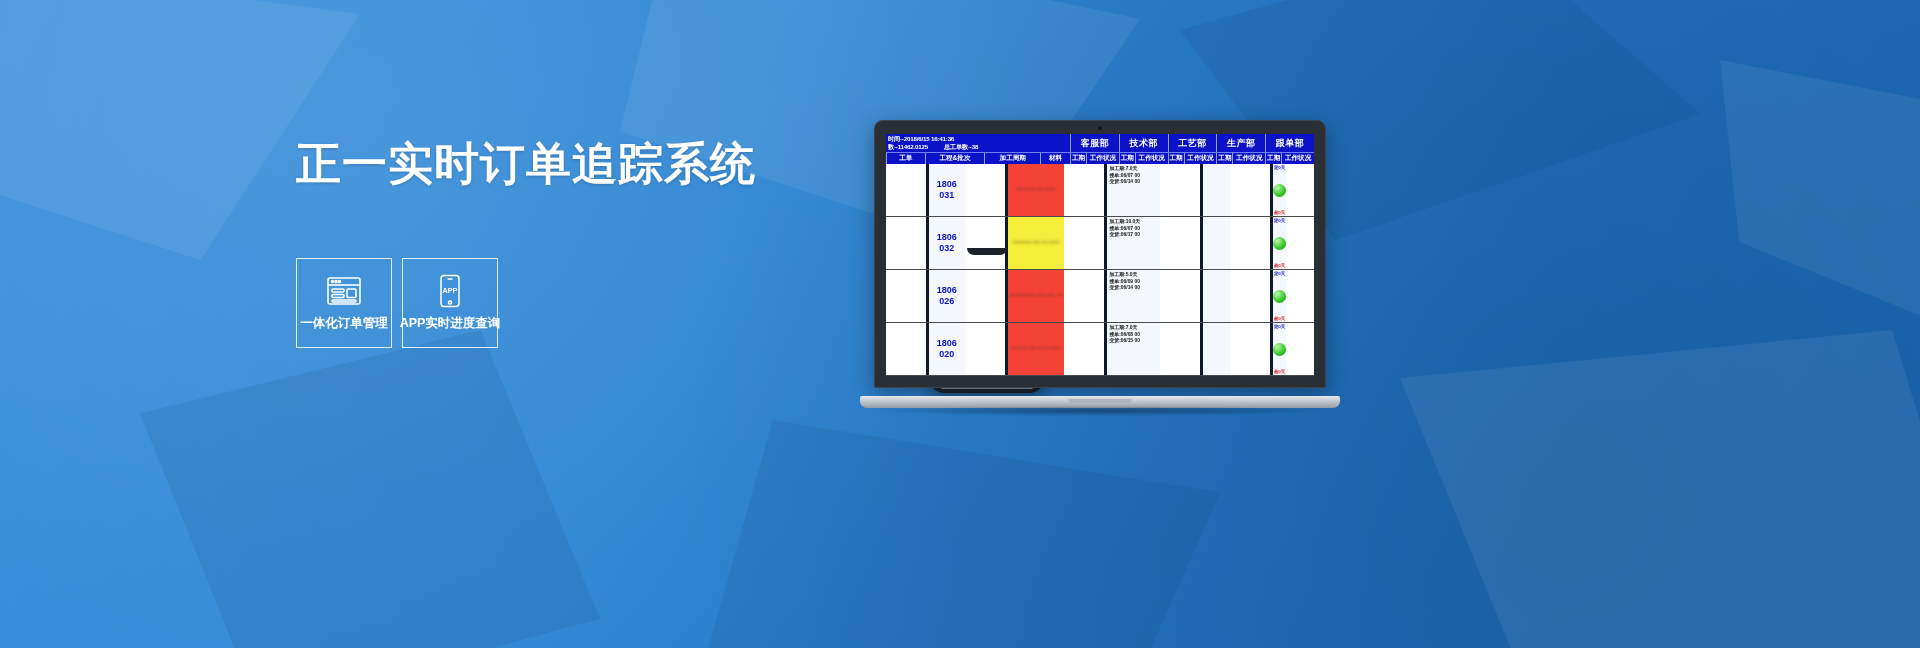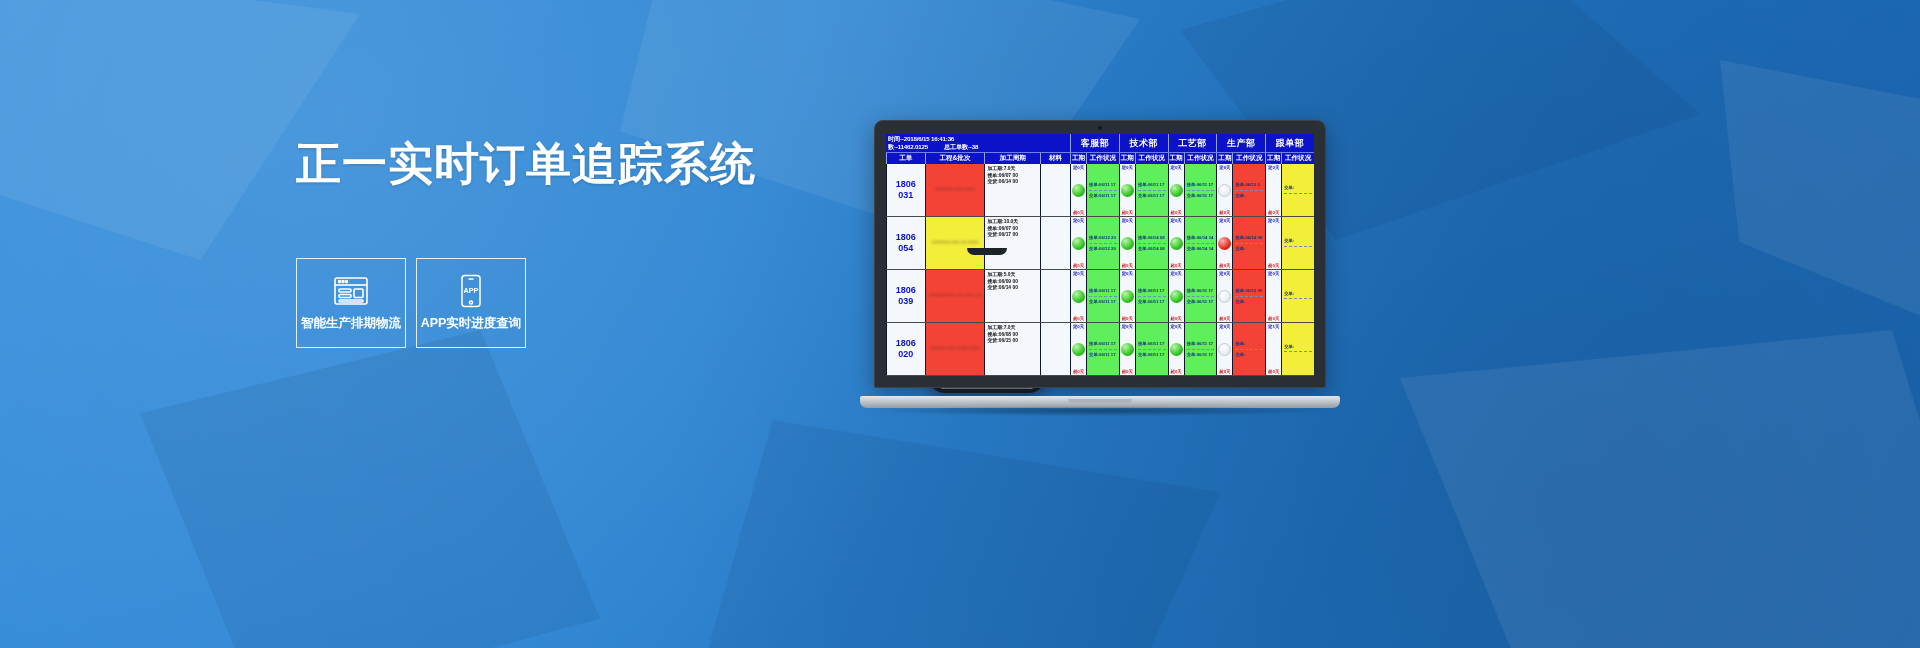--- a/index.html
+++ b/index.html
@@ -26,21 +26,21 @@
   
   #copy{position:absolute;left:296px;top:136px;width:430px;}
   .headline{
     color:#ffffff; font-weight:bold; font-size:45px; line-height:56px;
     letter-spacing:1px; white-space:nowrap;
     text-shadow:0 1px 3px rgba(0,0,0,.18);
   }
 
   #features{position:absolute;left:296px;top:258px;display:flex;gap:10px;}
   .feature{
-    width:110px;height:90px;border:1px solid rgba(255,255,255,.85);
+    width:96px;height:90px;border:1px solid rgba(255,255,255,.85);
     display:flex;flex-direction:column;align-items:center;justify-content:center;gap:7px;
   }
   .feature .ficon{width:40px;height:34px;display:flex;align-items:center;justify-content:center;}
   .feature .flabel{color:#ffffff;font-size:12.5px;font-weight:bold;white-space:nowrap;}
 
   
   #devices{position:absolute;left:0;top:0;width:1920px;height:648px;}
 
   
   #phone{position:absolute;left:928px;top:247px;width:118px;height:146px;}
@@ -92,21 +92,21 @@
     flex:1;border-left:1px solid #8fa0ff;color:#fff;font-weight:bold;
     display:flex;align-items:center;justify-content:center;font-size:9px;letter-spacing:.5px;
   }
   .colhdr{display:flex;background:#0b12c8;color:#fff;border-top:1px solid #6f80f0;}
   .colhdr .c{
     border-left:1px solid #8fa0ff;font-size:6.6px;font-weight:bold;
     display:flex;align-items:center;justify-content:center;height:11px;white-space:nowrap;
   }
   .rows{flex:1;display:flex;flex-direction:column;}
   .row{flex:1;display:flex;border-bottom:1px solid #4a4a4a;}
-  .cell{border-left:1px solid #0f172a;position:relative;overflow:hidden;background:#f4f7fb;}
+  .cell{border-left:3px solid #0f172a;position:relative;overflow:hidden;background:#f4f7fb;margin-left:40px;}
   .cell.wo{
     background:#f4f7fb;color:#0b12c8;font-weight:bold;font-size:9px;
     display:flex;flex-direction:column;align-items:center;justify-content:center;line-height:11px;
   }
   .cell.proj{display:flex;align-items:center;justify-content:center;}
   .blurtxt{filter:blur(1.6px);opacity:.62;font-size:4.6px;font-weight:bold;color:#3a2a22;line-height:6px;text-align:center;}
   .cell.cycle{
     padding:2px 1px 0 2px;color:#111;font-size:4.9px;font-weight:bold;line-height:6.4px;
     background:#f4f7fb;
   }
@@ -169,21 +169,21 @@
           <line x1="2" y1="9" x2="34" y2="9"></line>
           <circle cx="6.5" cy="5.6" r="1"></circle>
             <circle cx="10" cy="5.6" r="1"></circle>
             <circle cx="13.5" cy="5.6" r="1"></circle>
           <rect x="6" y="13" width="12" height="3" rx="1"></rect>
           <rect x="6" y="18.5" width="12" height="3" rx="1"></rect>
           <rect x="21" y="13" width="9" height="8.5" rx="1"></rect>
           <rect x="6" y="24" width="24" height="2" rx="1"></rect>
         </svg>
       </span>
-      <span class="flabel">智能生产排期物流</span>
+      <span class="flabel">一体化订单管理</span>
     </div>
 
 
     <div class="feature">
       <span class="ficon">
         <svg width="26" height="34" viewBox="0 0 26 34" fill="none" stroke="#ffffff" stroke-width="1.5">
           <rect x="4" y="1.5" width="18" height="31" rx="3"></rect>
           <line x1="10.5" y1="5" x2="15.5" y2="5"></line>
           <circle cx="13" cy="28.5" r="1.6"></circle>
           <text x="13" y="19" font-size="7.2" font-family="Liberation Sans, sans-serif" font-weight="bold" fill="#ffffff" stroke="none" text-anchor="middle">APP</text>
@@ -418,21 +418,21 @@
                   </div>
                   <div class="cell state" style="flex: 0 0 7.638%; background: rgb(243, 238, 58);">
                     <div>交单:</div>
                     <div class="state-sep"></div>
                     <div></div>
                   </div>
                 </div>
                 <div class="row">
                   <div class="cell wo" style="flex: 0 0 9%;">
                     <div>1806</div>
-                    <div>054</div>
+                    <div>032</div>
                   </div>
                   <div class="cell proj" style="flex: 0 0 14%; background: rgb(243, 238, 58);">
                     <div class="blurtxt">××××××× ××× ×× ××××</div>
                   </div>
                   <div class="cell cycle" style="flex: 0 0 13%;">
                     <div>加工期:10.0天</div>
                     <div>接单:06/07 00</div>
                     <div>交货:06/17 00</div>
                   </div>
                   <div class="cell mat" style="flex: 0 0 7%; background: rgb(244, 247, 251);"></div>
@@ -483,21 +483,21 @@
                   </div>
                   <div class="cell state" style="flex: 0 0 7.638%; background: rgb(243, 238, 58);">
                     <div>交单:</div>
                     <div class="state-sep"></div>
                     <div></div>
                   </div>
                 </div>
                 <div class="row">
                   <div class="cell wo" style="flex: 0 0 9%;">
                     <div>1806</div>
-                    <div>039</div>
+                    <div>026</div>
                   </div>
                   <div class="cell proj" style="flex: 0 0 14%; background: rgb(244, 67, 54);">
                     <div class="blurtxt">×××××××××× ××× ×××· ××</div>
                   </div>
                   <div class="cell cycle" style="flex: 0 0 13%;">
                     <div>加工期:5.0天</div>
                     <div>接单:06/09 00</div>
                     <div>交货:06/14 00</div>
                   </div>
                   <div class="cell mat" style="flex: 0 0 7%; background: rgb(244, 247, 251);"></div>

